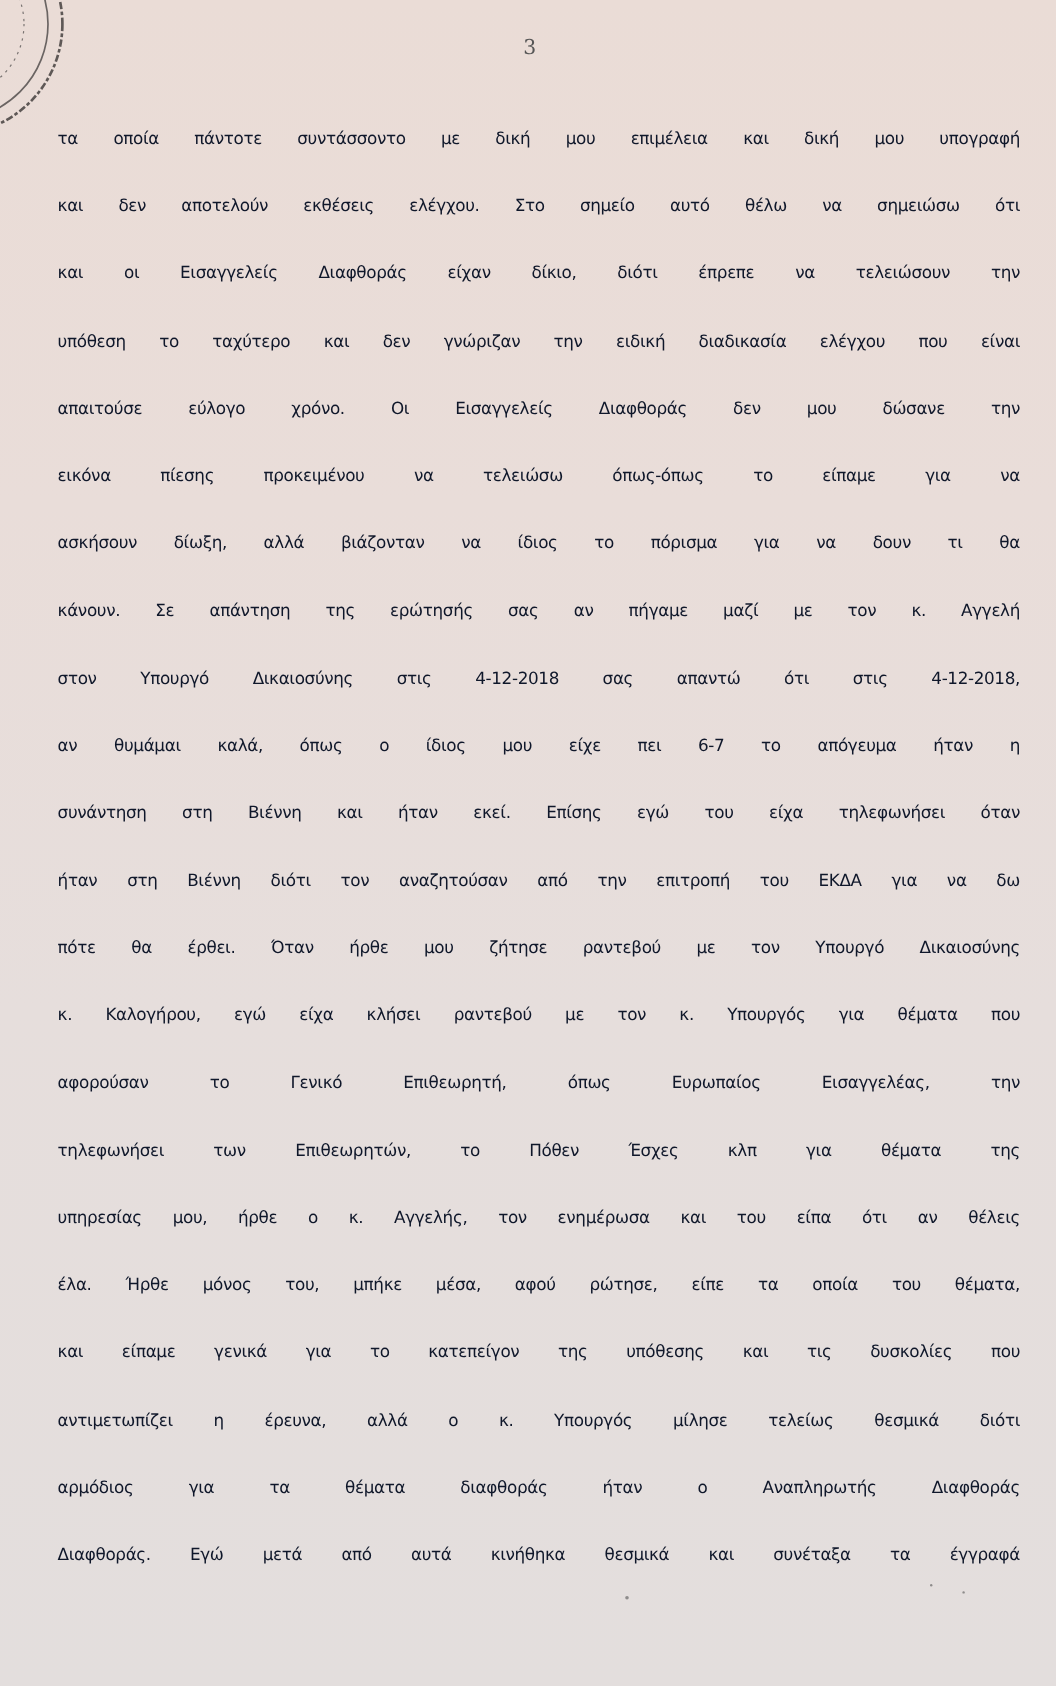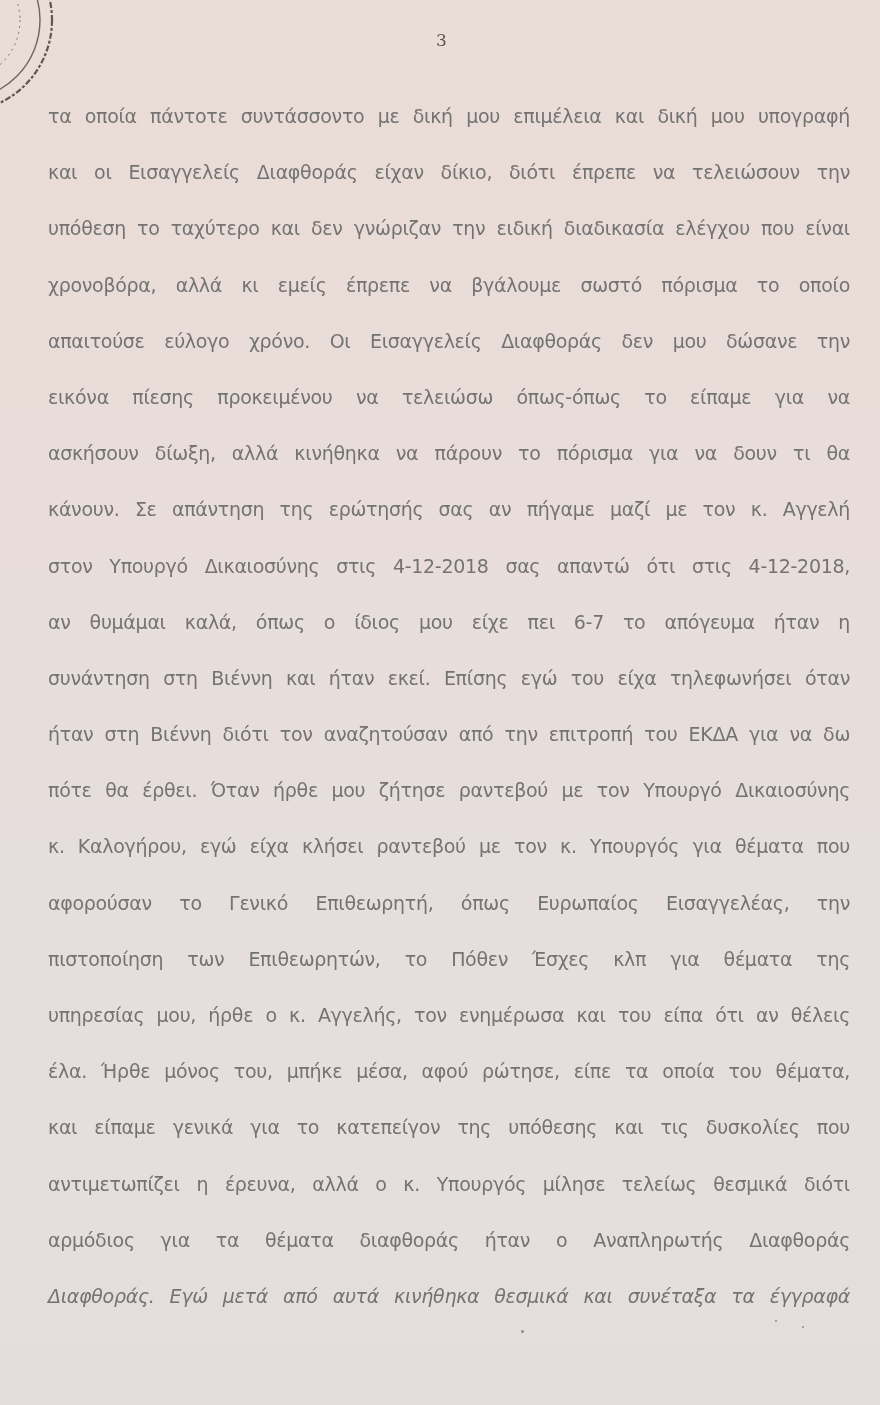--- a/index.html
+++ b/index.html
@@ -40,30 +40,29 @@
     }
     .body-text {
       position: absolute;
       left: 48px;
       top: 88px;
       width: 802px;
     }
     .line {
       height: 56.2px;
       line-height: 56.2px;
-      font-size: 19px;
+      font-size: 14px;
       letter-spacing: -0.3px;
       white-space: nowrap;
       text-align: justify;
       text-align-last: justify;
-      color: #737373;
+      color: #0f172a;
     }
     .line.last {
       text-align-last: justify;
-      font-style: italic;
     }
     .speck {
       position: absolute;
       width: 3px;
       height: 3px;
       background: #555;
       border-radius: 50%;
       opacity: 0.6;
     }
   </style>
@@ -76,35 +75,35 @@
     <circle cx="100" cy="110" r="92" fill="none" stroke="#5e5856" stroke-width="2.2" stroke-dasharray="6 2 3 2"></circle>
     <circle cx="100" cy="110" r="80" fill="none" stroke="#6a6462" stroke-width="1.4"></circle>
     <circle cx="100" cy="110" r="60" fill="none" stroke="#7a7472" stroke-width="1" stroke-dasharray="2 4"></circle>
     <path d="M170 60 l4 4 M174 56 l-4 8 M168 70 l6 -2" stroke="#6a6462" stroke-width="1.2"></path>
   </svg>
 
   <div class="page-number">3</div>
 
   <div class="body-text">
     <div class="line">τα οποία πάντοτε συντάσσοντο με δική μου επιμέλεια και δική μου υπογραφή</div>
+    <div class="line">και δεν αποτελούν εκθέσεις ελέγχου.  Στο σημείο αυτό θέλω να σημειώσω ότι</div>
     <div class="line">και οι Εισαγγελείς Διαφθοράς είχαν δίκιο, διότι έπρεπε να τελειώσουν την</div>
     <div class="line">υπόθεση το ταχύτερο και δεν γνώριζαν την ειδική διαδικασία ελέγχου που είναι</div>
-    <div class="line">χρονοβόρα, αλλά κι εμείς έπρεπε να βγάλουμε σωστό πόρισμα το οποίο</div>
     <div class="line">απαιτούσε εύλογο χρόνο.  Οι Εισαγγελείς Διαφθοράς δεν μου δώσανε την</div>
     <div class="line">εικόνα πίεσης προκειμένου να τελειώσω όπως-όπως το είπαμε για να</div>
-    <div class="line">ασκήσουν δίωξη, αλλά κινήθηκα να πάρουν το πόρισμα για να δουν τι θα</div>
+    <div class="line">ασκήσουν δίωξη, αλλά βιάζονταν να ίδιος το πόρισμα για να δουν τι θα</div>
     <div class="line">κάνουν.  Σε απάντηση της ερώτησής σας αν πήγαμε μαζί με τον κ. Αγγελή</div>
     <div class="line">στον Υπουργό Δικαιοσύνης στις 4-12-2018  σας απαντώ ότι στις 4-12-2018,</div>
     <div class="line">αν θυμάμαι καλά, όπως ο ίδιος μου είχε πει 6-7 το απόγευμα ήταν η</div>
     <div class="line">συνάντηση στη Βιέννη και ήταν εκεί. Επίσης εγώ του είχα τηλεφωνήσει όταν</div>
     <div class="line">ήταν στη Βιέννη διότι τον αναζητούσαν από την επιτροπή του ΕΚΔΑ για να δω</div>
     <div class="line">πότε θα έρθει.  Όταν ήρθε μου ζήτησε ραντεβού με τον Υπουργό Δικαιοσύνης</div>
     <div class="line">κ. Καλογήρου, εγώ είχα κλήσει ραντεβού με τον κ. Υπουργός για θέματα που</div>
     <div class="line">αφορούσαν το Γενικό Επιθεωρητή, όπως Ευρωπαίος Εισαγγελέας, την</div>
-    <div class="line">πιστοποίηση των Επιθεωρητών, το Πόθεν Έσχες κλπ για θέματα της</div>
+    <div class="line">τηλεφωνήσει των Επιθεωρητών, το Πόθεν Έσχες κλπ για θέματα της</div>
     <div class="line">υπηρεσίας μου, ήρθε ο κ. Αγγελής, τον ενημέρωσα και του είπα ότι αν θέλεις</div>
     <div class="line">έλα.  Ήρθε μόνος του, μπήκε μέσα, αφού ρώτησε, είπε τα οποία του θέματα,</div>
     <div class="line">και είπαμε γενικά για το κατεπείγον της υπόθεσης και τις δυσκολίες που</div>
     <div class="line">αντιμετωπίζει η έρευνα, αλλά ο κ. Υπουργός μίλησε τελείως θεσμικά διότι</div>
     <div class="line">αρμόδιος για τα θέματα διαφθοράς ήταν ο Αναπληρωτής Διαφθοράς</div>
     <div class="line last">Διαφθοράς.  Εγώ μετά από αυτά κινήθηκα θεσμικά και συνέταξα τα έγγραφά</div>
   </div>
 
   <span class="speck" style="left:521px;top:1330px;"></span>
   <span class="speck" style="left:775px;top:1320px;width:2px;height:2px;"></span>

